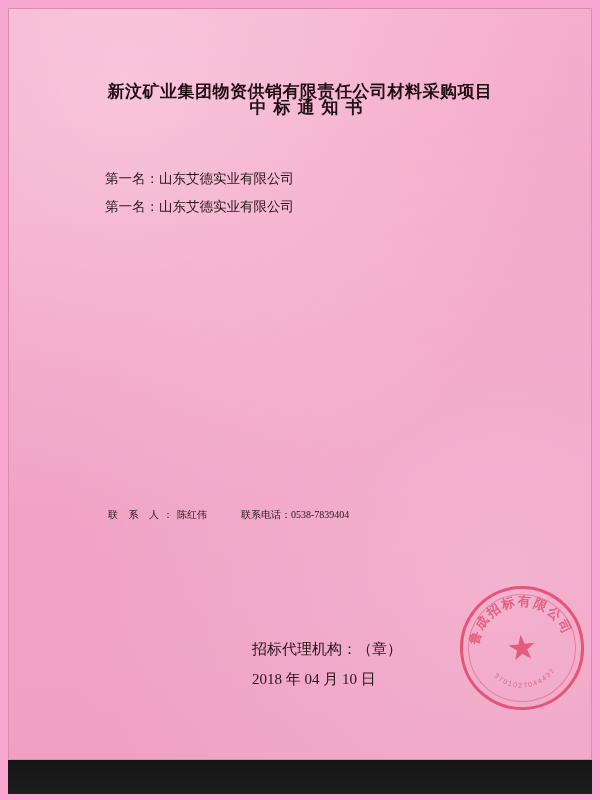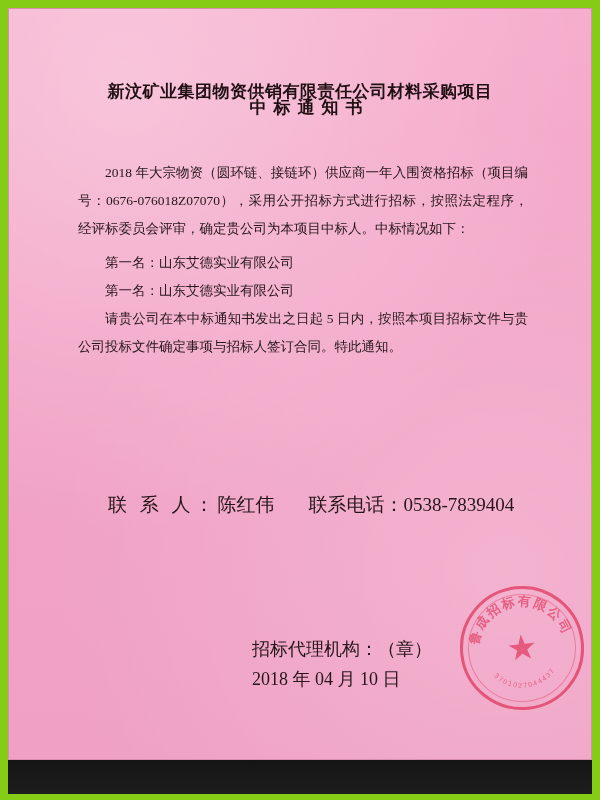--- a/index.html
+++ b/index.html
@@ -12,21 +12,21 @@
     background: #1b1b1b;
     font-family: "Liberation Serif", "DejaVu Serif", serif;
     overflow: hidden;
   }
   .page-frame {
     position: absolute;
     left: 0;
     top: 0;
     width: 600px;
     height: 800px;
-    background: #84cc16;
+    background: #f9a8d4;
   }
   .paper {
     position: absolute;
     left: 8px;
     top: 8px;
     width: 584px;
     height: 752px;
     background: #f3a8c8;
     background-image:
        radial-gradient(circle at 20% 10%, rgba(255,255,255,0.30), rgba(255,255,255,0) 55%),
@@ -84,37 +84,37 @@
     text-indent: 0;
   }
   .para.indent {
     text-indent: 27px;
   }
   .gap-sm { height: 6px; }
 
   .contact-row {
     position: absolute;
     left: 100px;
-    top: 484px;
+    top: 500px;
     width: 420px;
     color: #26151a;
-    font-size: 19px;
+    font-size: 10px;
     white-space: nowrap;
   }
   .contact-label { letter-spacing: 4px; }
   .contact-gap { display: inline-block; width: 34px; }
 
   .signature-block {
     position: absolute;
     right: 80px;
     top: 626px;
     width: 260px;
     text-align: left;
     color: #26151a;
-    font-size: 18px;
+    font-size: 15px;
     line-height: 30px;
   }
   .sig-line { white-space: nowrap; }
 
   .seal {
     position: absolute;
     left: 452px;
     top: 578px;
     width: 118px;
     height: 118px;
@@ -168,25 +168,23 @@
 <div class="page-frame">
 
   <div class="paper">
 
     <div class="doc-title title-line1">新汶矿业集团物资供销有限责任公司材料采购项目</div>
 
     <div class="doc-title title-line2">中标通知书</div>
 
     <div class="body-text">
       <div class="gap-sm"></div>
-      <p class="para indent">2018 年大宗物资（圆环链、接链环）供应商一年入围资格招标（项目编号：0676-076018Z07070），采用公开招标方式进行招标，按照法定程序，经评标委员会评审，确定贵公司为本项目中标人。中标情况如下：</p>
       <div class="gap-sm"></div>
       <p class="para indent">第一名：山东艾德实业有限公司</p>
       <p class="para indent">第一名：山东艾德实业有限公司</p>
-      <p class="para indent">请贵公司在本中标通知书发出之日起 5 日内，按照本项目招标文件与贵公司投标文件确定事项与招标人签订合同。特此通知。</p>
     </div>
 
     <div class="contact-row">
       <span class="contact-label">联 系 人：</span><span>陈红伟</span><span class="contact-gap"></span><span>联系电话：</span><span>0538-7839404</span>
     </div>
 
     <div class="seal">
       <svg class="seal-arc" viewBox="0 0 118 118">
         <defs>
           <path id="arcTop" d="M 16,70 A 44,44 0 1 1 102,70"></path>

